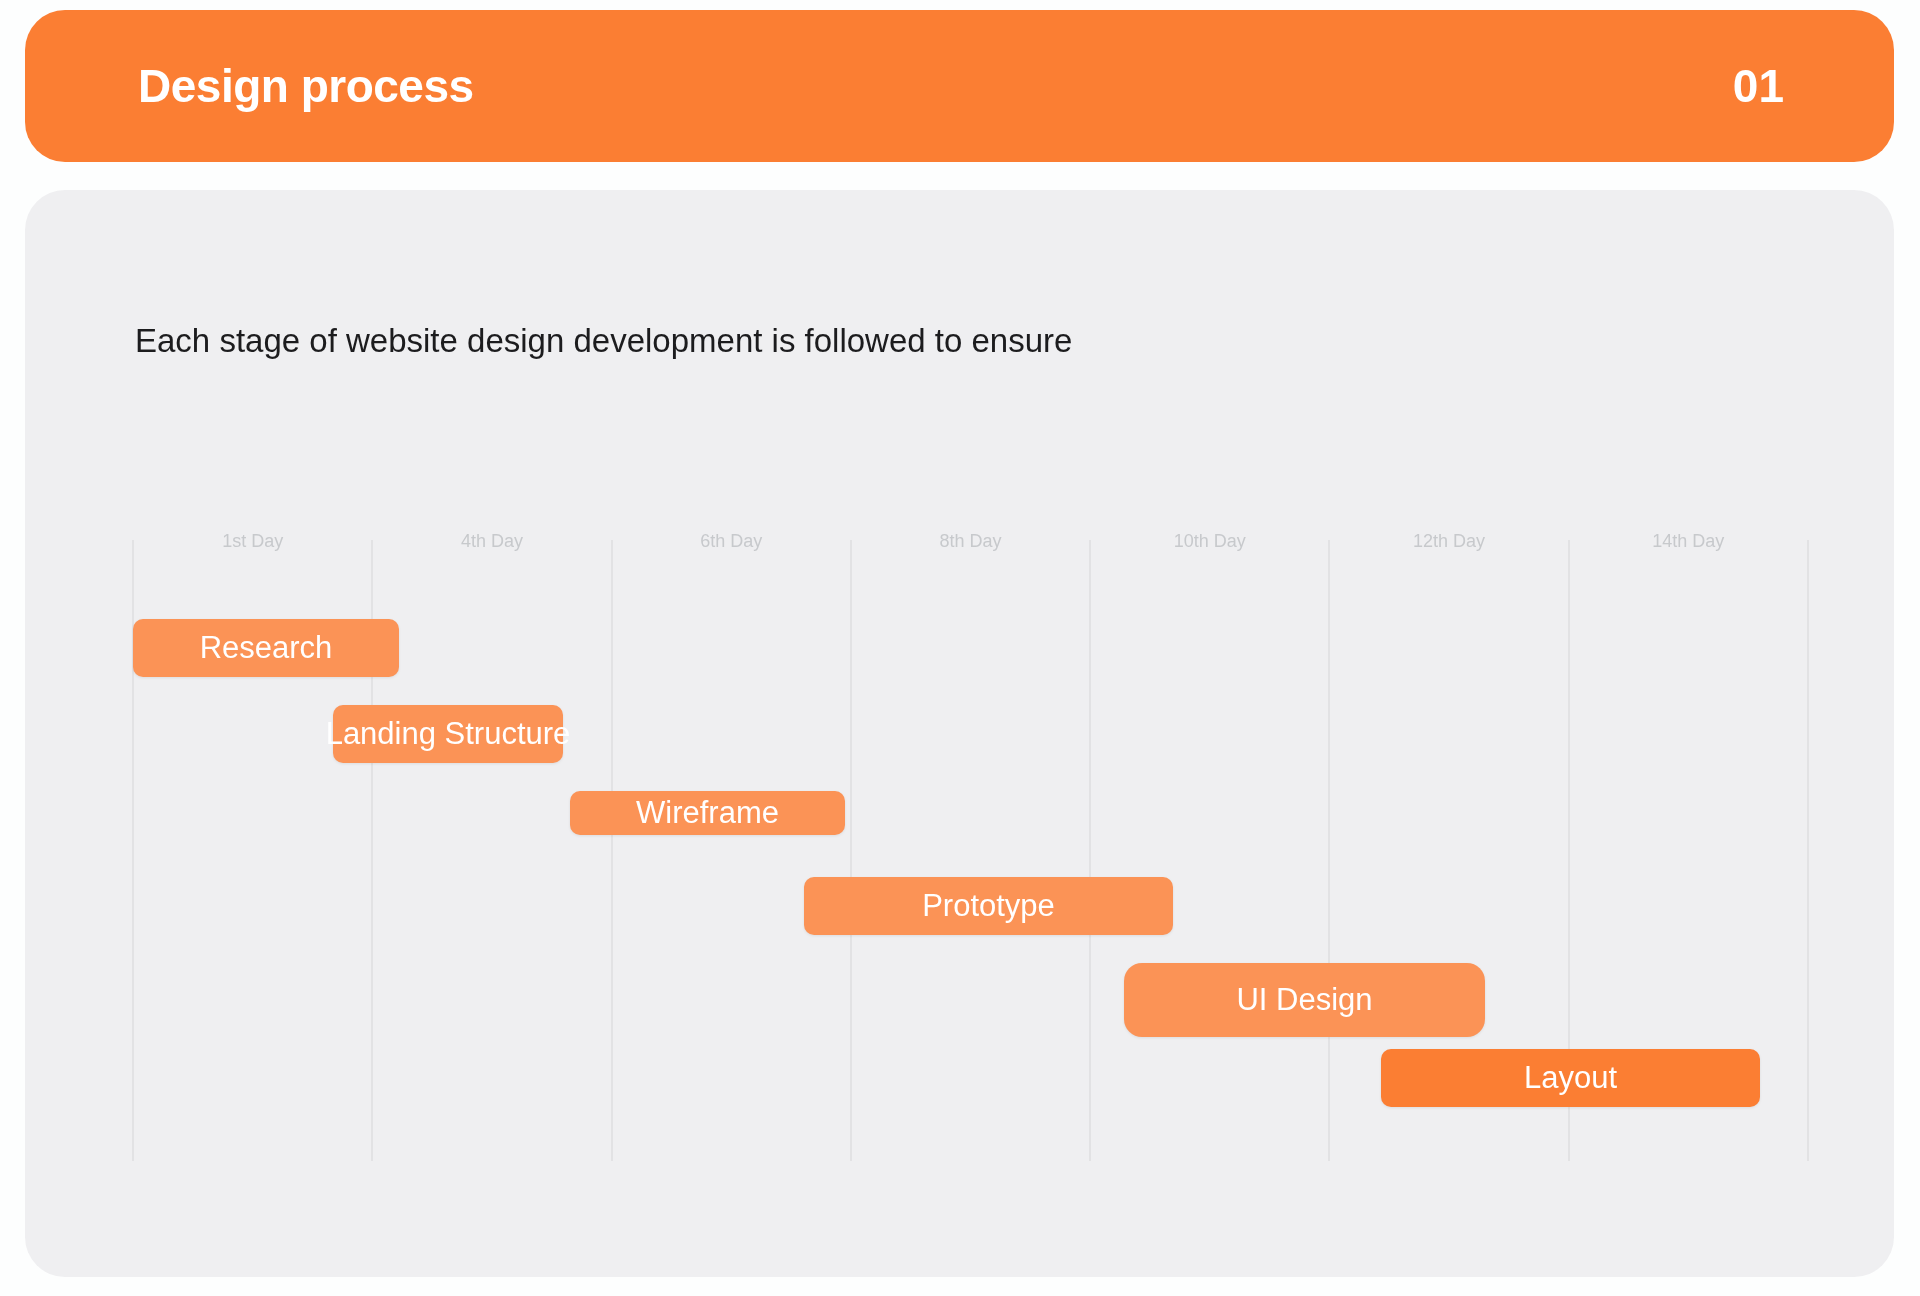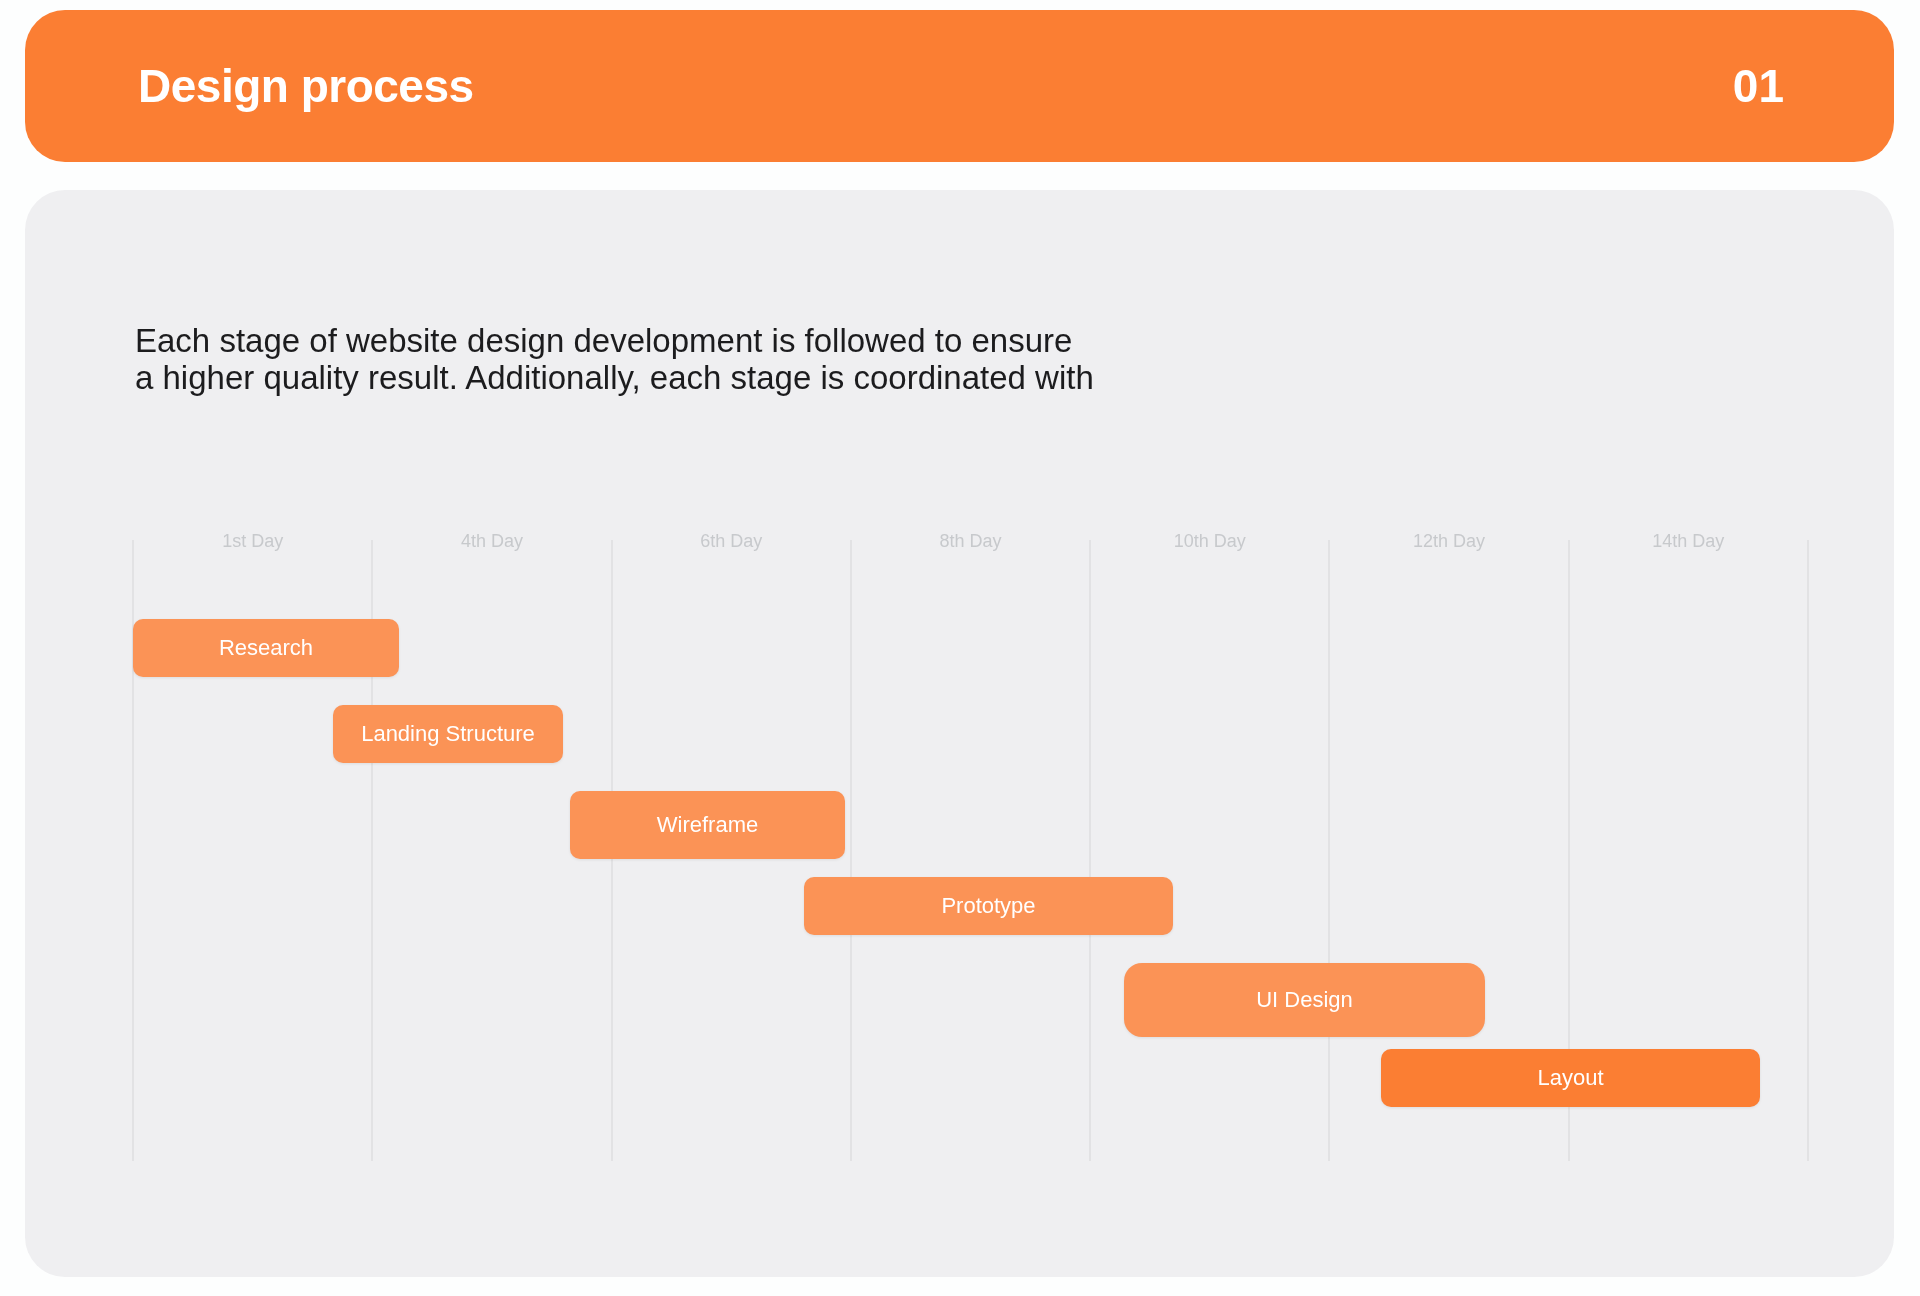--- a/index.html
+++ b/index.html
@@ -66,38 +66,38 @@
   .bar{
     position:absolute;
     border-radius:10px;
     display:flex;align-items:center;justify-content:center;
     box-shadow:0 1px 3px rgba(0,0,0,0.08);
   }
   .bar.light{background:var(--accent-light);}
   .bar.strong{background:var(--accent-strong);}
   .bar span{
     color:var(--text-white);
-    font-size:22px;
+    font-size:31px;
     white-space:nowrap;
   }
 </style>
 </head>
 <body>
 
 <div class="page">
 
   <header class="banner">
     <h1>Design process</h1>
     <div class="num">01</div>
   </header>
 
   <section class="card">
     <p class="desc">
       <span>Each stage of website design development is followed to ensure</span><br>
-      <span>a higher quality result. Additionally, each stage is coordinated with</span><br>
+      <br>
     </p>
   </section>
 
   <div class="chart" style="left: 133px; top: 540px; width: 1675px; height: 621px;">
     <div>
         <div class="gridline" style="left: 0%;"></div>
         <div class="gridline" style="left: 14.2857%;"></div>
         <div class="gridline" style="left: 28.5714%;"></div>
         <div class="gridline" style="left: 42.8571%;"></div>
         <div class="gridline" style="left: 57.1429%;"></div>
@@ -114,21 +114,21 @@
         <div class="day-label" style="left: 71.4286%; width: 14.2857%;">12th Day</div>
         <div class="day-label" style="left: 85.7143%; width: 14.2857%;">14th Day</div>
       </div>
     <div>
         <div class="bar light" style="left: 0px; width: 266px; top: 79px; height: 58px;">
           <span>Research</span>
         </div>
         <div class="bar light" style="left: 200px; width: 230px; top: 165px; height: 58px;">
           <span>Landing Structure</span>
         </div>
-        <div class="bar light" style="left: 437px; width: 275px; top: 251px; height: 68px;">
+        <div class="bar light" style="left: 437px; width: 275px; top: 251px; height: 44px;">
           <span>Wireframe</span>
         </div>
         <div class="bar light" style="left: 671px; width: 369px; top: 337px; height: 58px; text-align: right;">
           <span>Prototype</span>
         </div>
         <div class="bar light" style="left: 991px; width: 361px; top: 423px; height: 74px; border-radius: 18px;">
           <span>UI Design</span>
         </div>
         <div class="bar strong" style="left: 1248px; width: 379px; top: 509px; height: 58px;">
           <span>Layout</span>

